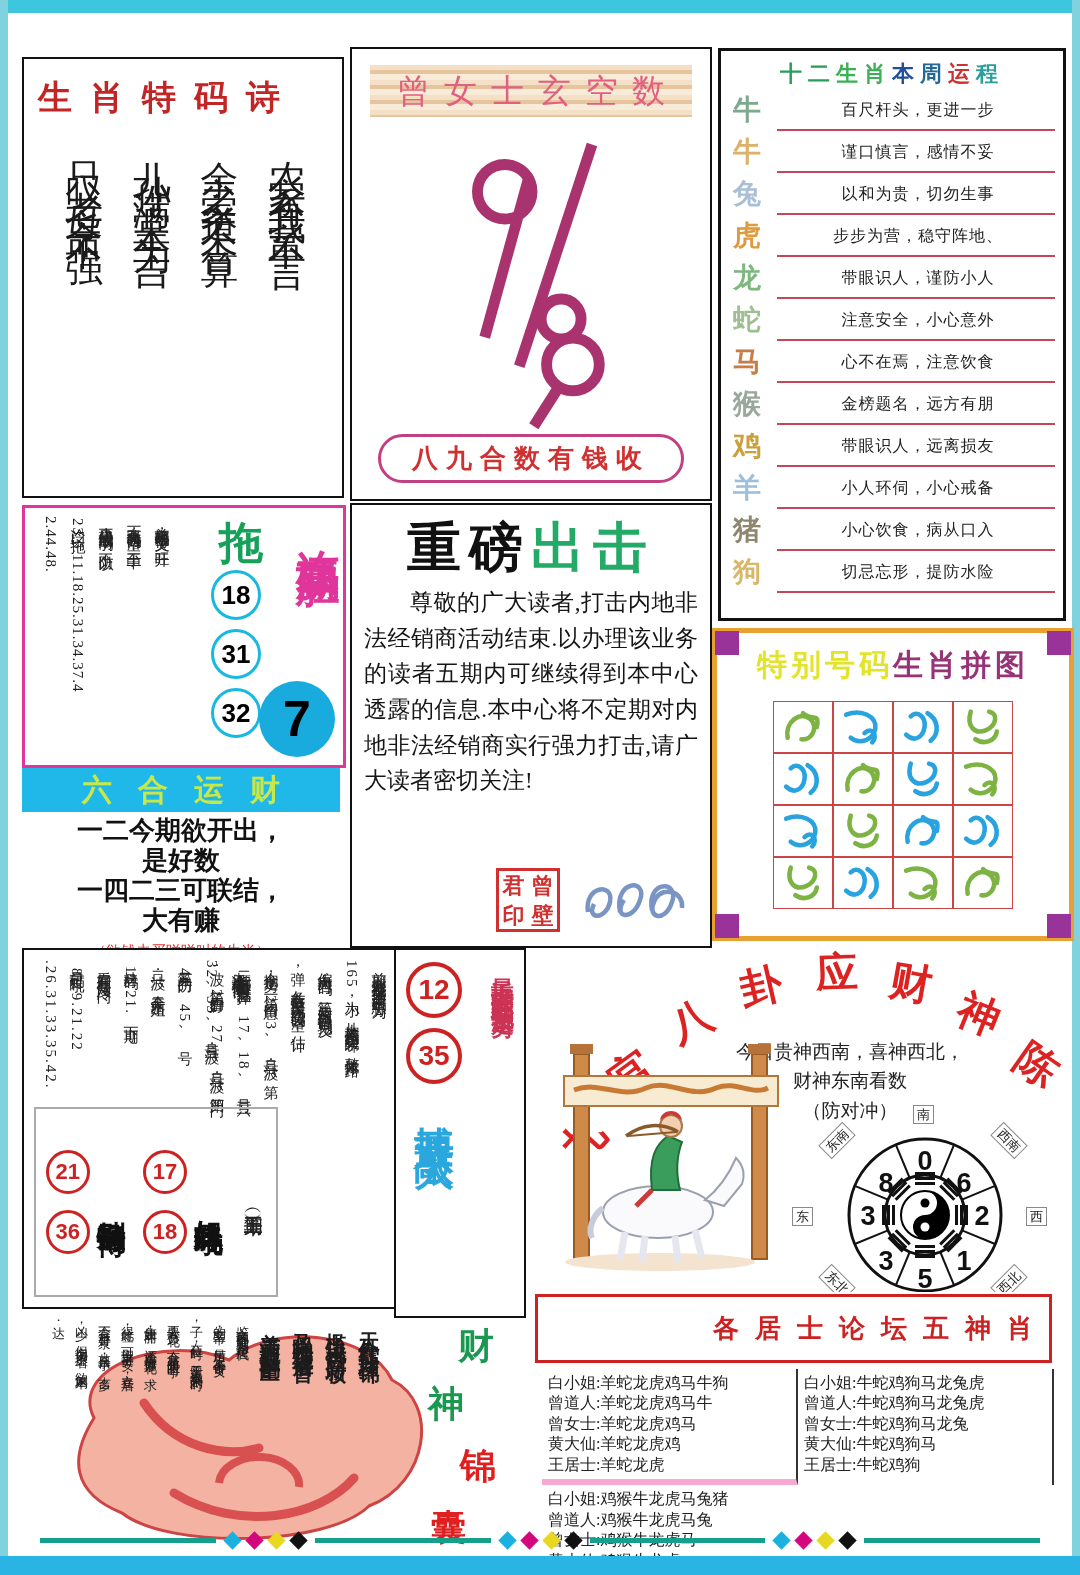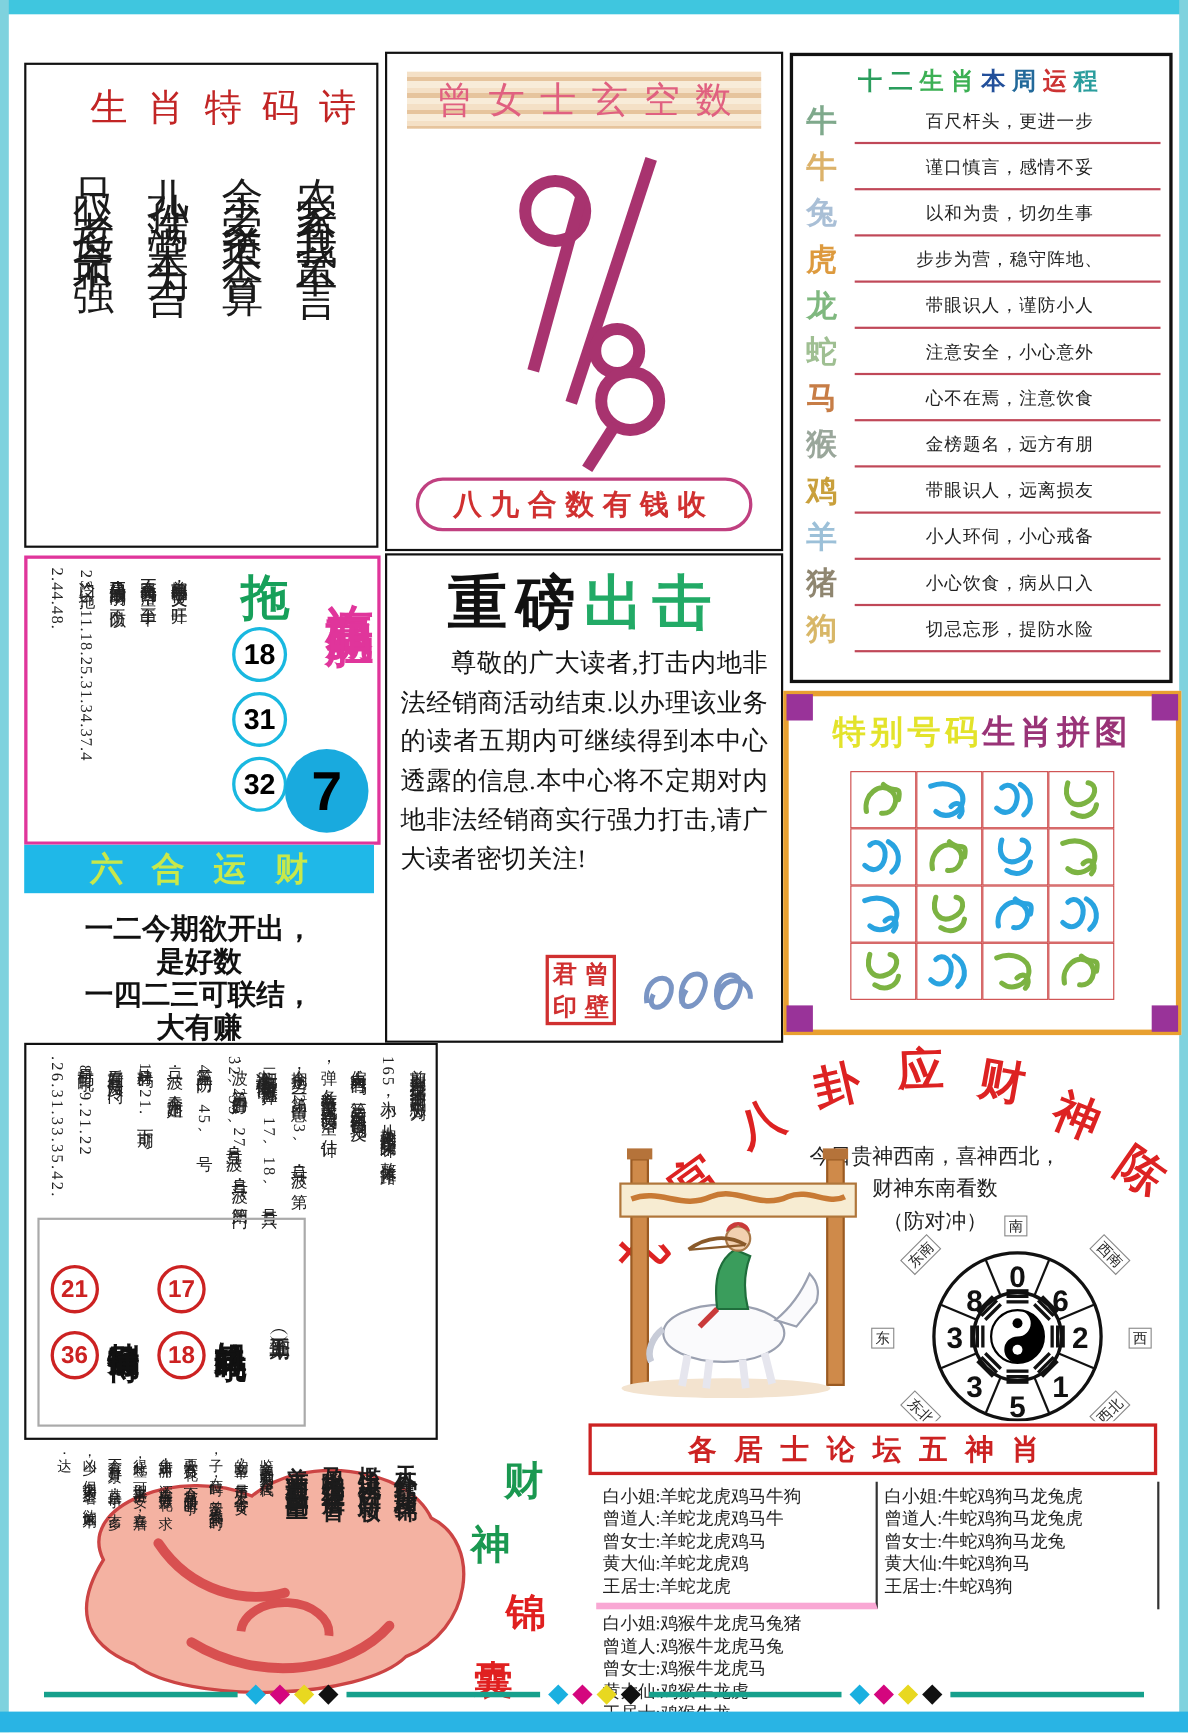--- a/index.html
+++ b/index.html
@@ -15,21 +15,21 @@
   .title-band span{color:#c23a3a;font-size:22px;font-weight:bold;letter-spacing:12px;}
 
   .box{position:absolute;background:#fff;}
   .bk{border:2px solid #111;}
 
   .vtext{writing-mode:vertical-rl;text-orientation:mixed;}
   .vcols{writing-mode:vertical-rl;text-orientation:mixed;}
   .vcols>div{margin-block-end:7px;}
 
   
-  .poem-title{color:#c22525;font-size:34px;font-weight:normal;text-align:right;letter-spacing:18px;
+  .poem-title{color:#c22525;font-size:34px;font-weight:bold;text-align:left;letter-spacing:18px;
       margin:16px 0 6px 14px;}
   .poem-grid{display:flex;justify-content:space-between;padding:4px 30px 0 34px;height:360px;}
   .poem-grid .col{writing-mode:vertical-rl;font-size:38px;letter-spacing:15px;color:#1a1a1a;}
 
   
   .tuo-box{border:3px solid #e0359b;}
   .lianying{position:absolute;right:4px;top:6px;color:#e0359b;font-size:44px;font-weight:bold;
       letter-spacing:6px;line-height:1;}
   .tuo-char{position:absolute;right:80px;top:6px;color:#17a05a;font-size:44px;font-weight:bold;}
   .tuo-circles{position:absolute;right:82px;top:62px;display:flex;flex-direction:column;gap:9px;}
@@ -119,21 +119,21 @@
 
   
   .arcchar{position:absolute;color:#dd2222;font-size:42px;font-weight:bold;}
   .jg-lines{position:absolute;left:120px;top:92px;width:400px;text-align:center;color:#222;}
   .jg-lines div{font-size:19px;line-height:1.55;}
   .dirlab{position:absolute;border:1px solid #888;background:#fff;color:#222;font-size:13px;
       padding:0 3px;line-height:17px;}
   .r45{transform:rotate(45deg);} .rm45{transform:rotate(-45deg);}
 
   
-  .forum-title{margin:2px 12px 0 3px;border:3px solid #cc2222;text-align:center;padding:3px 0;}
+  .forum-title{margin:2px 12px 0 3px;border:3px solid #cc2222;text-align:right;padding:14px 0;}
   .forum-title span{color:#cc2222;font-size:26px;font-weight:bold;letter-spacing:16px;text-indent:16px;}
   .fgrid{display:grid;grid-template-columns:1fr 1fr;margin:6px 10px 0 10px;}
   .fq{padding:4px 6px;font-size:16px;line-height:1.28;color:#222;}
   .fq.l{border-right:2px solid #333;}
   .fq.t{border-bottom:6px solid #f9a8d4;}
 
   
   .ingot-texts{position:absolute;left:20px;top:8px;height:232px;color:#1c1c1c;}
   .ingot-texts .big{font-size:21px;font-weight:bold;letter-spacing:5px;}
   .ingot-texts .sml{font-size:13px;letter-spacing:2px;}
@@ -180,21 +180,21 @@
       <div>小门号码成绩一向不弱，不防以</div>
       <div>冷门2拖3.6.11.18.25.31.34.37.4</div>
       <div>2.44.48.</div>
     </div>
   </div>
 
   <div class="box" style="left:22px;top:768px;width:318px;height:172px;">
     <div class="liuhe-head">
       <span>六合运财</span>
     </div>
-    <div style="margin-top:18px;">
+    <div style="margin-top:4px;">
       <div class="liuhe-line">一二今期欲开出，</div>
       <div class="liuhe-line">是好数</div>
       <div class="liuhe-line">一四二三可联结，</div>
       <div class="liuhe-line">大有赚</div>
     </div>
     <div class="liuhe-note">（欲钱去买咩咩叫的生肖）</div>
   </div>
 
   <div class="box bk" style="left:350px;top:47px;width:358px;height:450px;">
     <div class="xk-banner">
@@ -435,20 +435,28 @@
       <div class="grp">
         <div class="lbl vtext">特别号码博</div>
         <div class="cstack">
           <div class="rcirc">21</div>
           <div class="rcirc">36</div>
         </div>
       </div>
     </div>
   </div>
 
+  <div class="box bk" style="left:394px;top:948px;width:128px;height:366px;">
+    <div class="bokai-red vtext">最近十期六合彩旺弱色波走势</div>
+    <div class="bokai-left">
+      <div class="rcirc2">12</div>
+      <div class="rcirc2">35</div>
+      <div class="bokai-blue vtext">博开双敲大</div>
+    </div>
+  </div>
 
   <div style="position:absolute;left:428px;top:1322px;width:90px;height:240px;">
     <span class="jn g" style="position:absolute;left:30px;top:0;">财</span>
     <span class="jn g" style="position:absolute;left:0;top:58px;">神</span>
     <span class="jn r" style="position:absolute;left:32px;top:120px;">锦</span>
     <span class="jn r" style="position:absolute;left:2px;top:182px;">囊</span>
   </div>
 
   <div style="position:absolute;left:530px;top:945px;width:540px;height:347px;">
     <span class="arcchar" style="left:32px;top:168px;transform:rotate(-48deg);">九</span>

